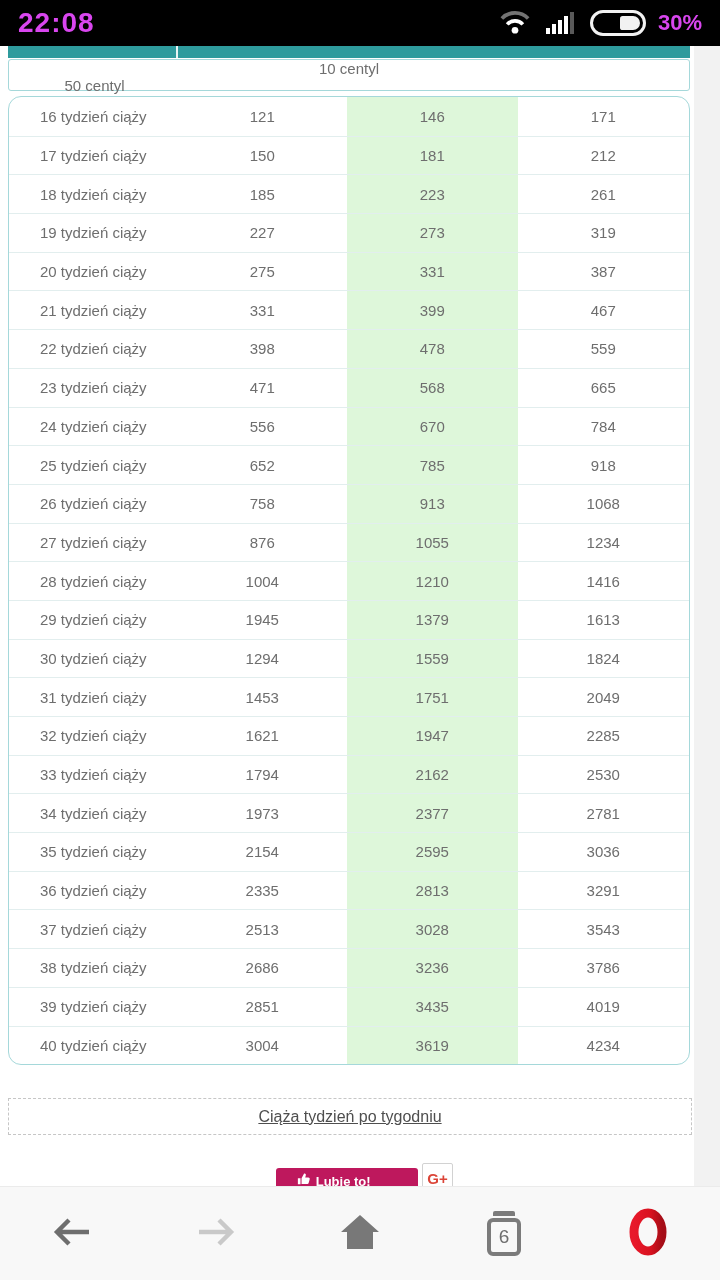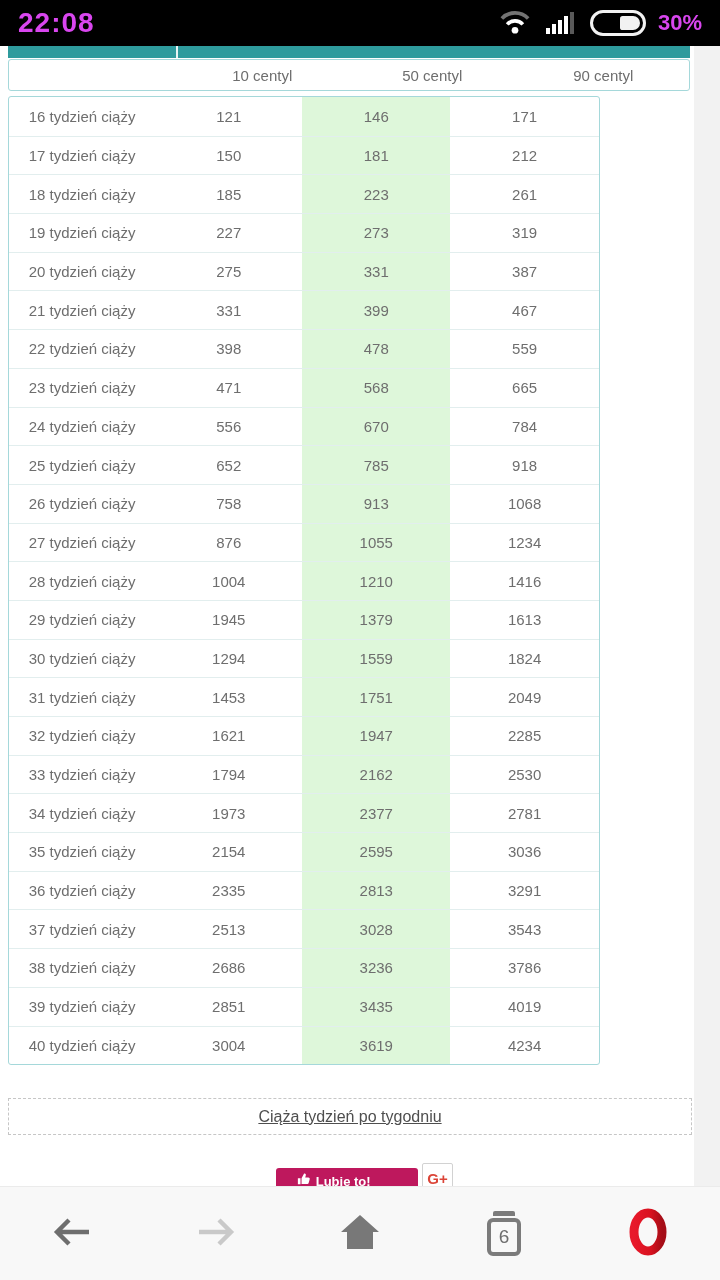--- a/index.html
+++ b/index.html
@@ -42,25 +42,25 @@
   }
   .teal-bar-divider {
     position: absolute; top: 0; left: 168px; width: 2px; height: 12px;
     background: #e8f4f4;
   }
 
   
   .thead-box {
     position: absolute; top: 59px; left: 8px; width: 682px; height: 32px;
     background: #fff; border: 1px solid #a5d8da; border-radius: 3px;
-    display: flex; align-items: center;
+    display: flex; align-items: center; flex-direction: column;
   }
   .tbody-box {
-    position: absolute; top: 96px; left: 8px; width: 592px;
-    background: #fff; border: 1px solid #a5d8da; border-radius: 3px;
+    position: absolute; top: 96px; left: 8px; width: 682px;
+    background: #fff; border: 1px solid #a5d8da; border-radius: 13px;
   }
   .t-row { display: flex; height: 38.7px; align-items: center; border-top: 1px solid #e2eeee; }
   .t-row:first-child { border-top: none; }
   .cell { font-size: 15px; color: #6e6e6e; text-align: center; }
   .col-label { width: 169px; }
   .col-a { width: 170px; }
   .col-b { width: 171px; align-self: stretch; display: flex; align-items: center; justify-content: center; }
   .col-c { width: 172px; }
   .green { background: #def7da; }
 

